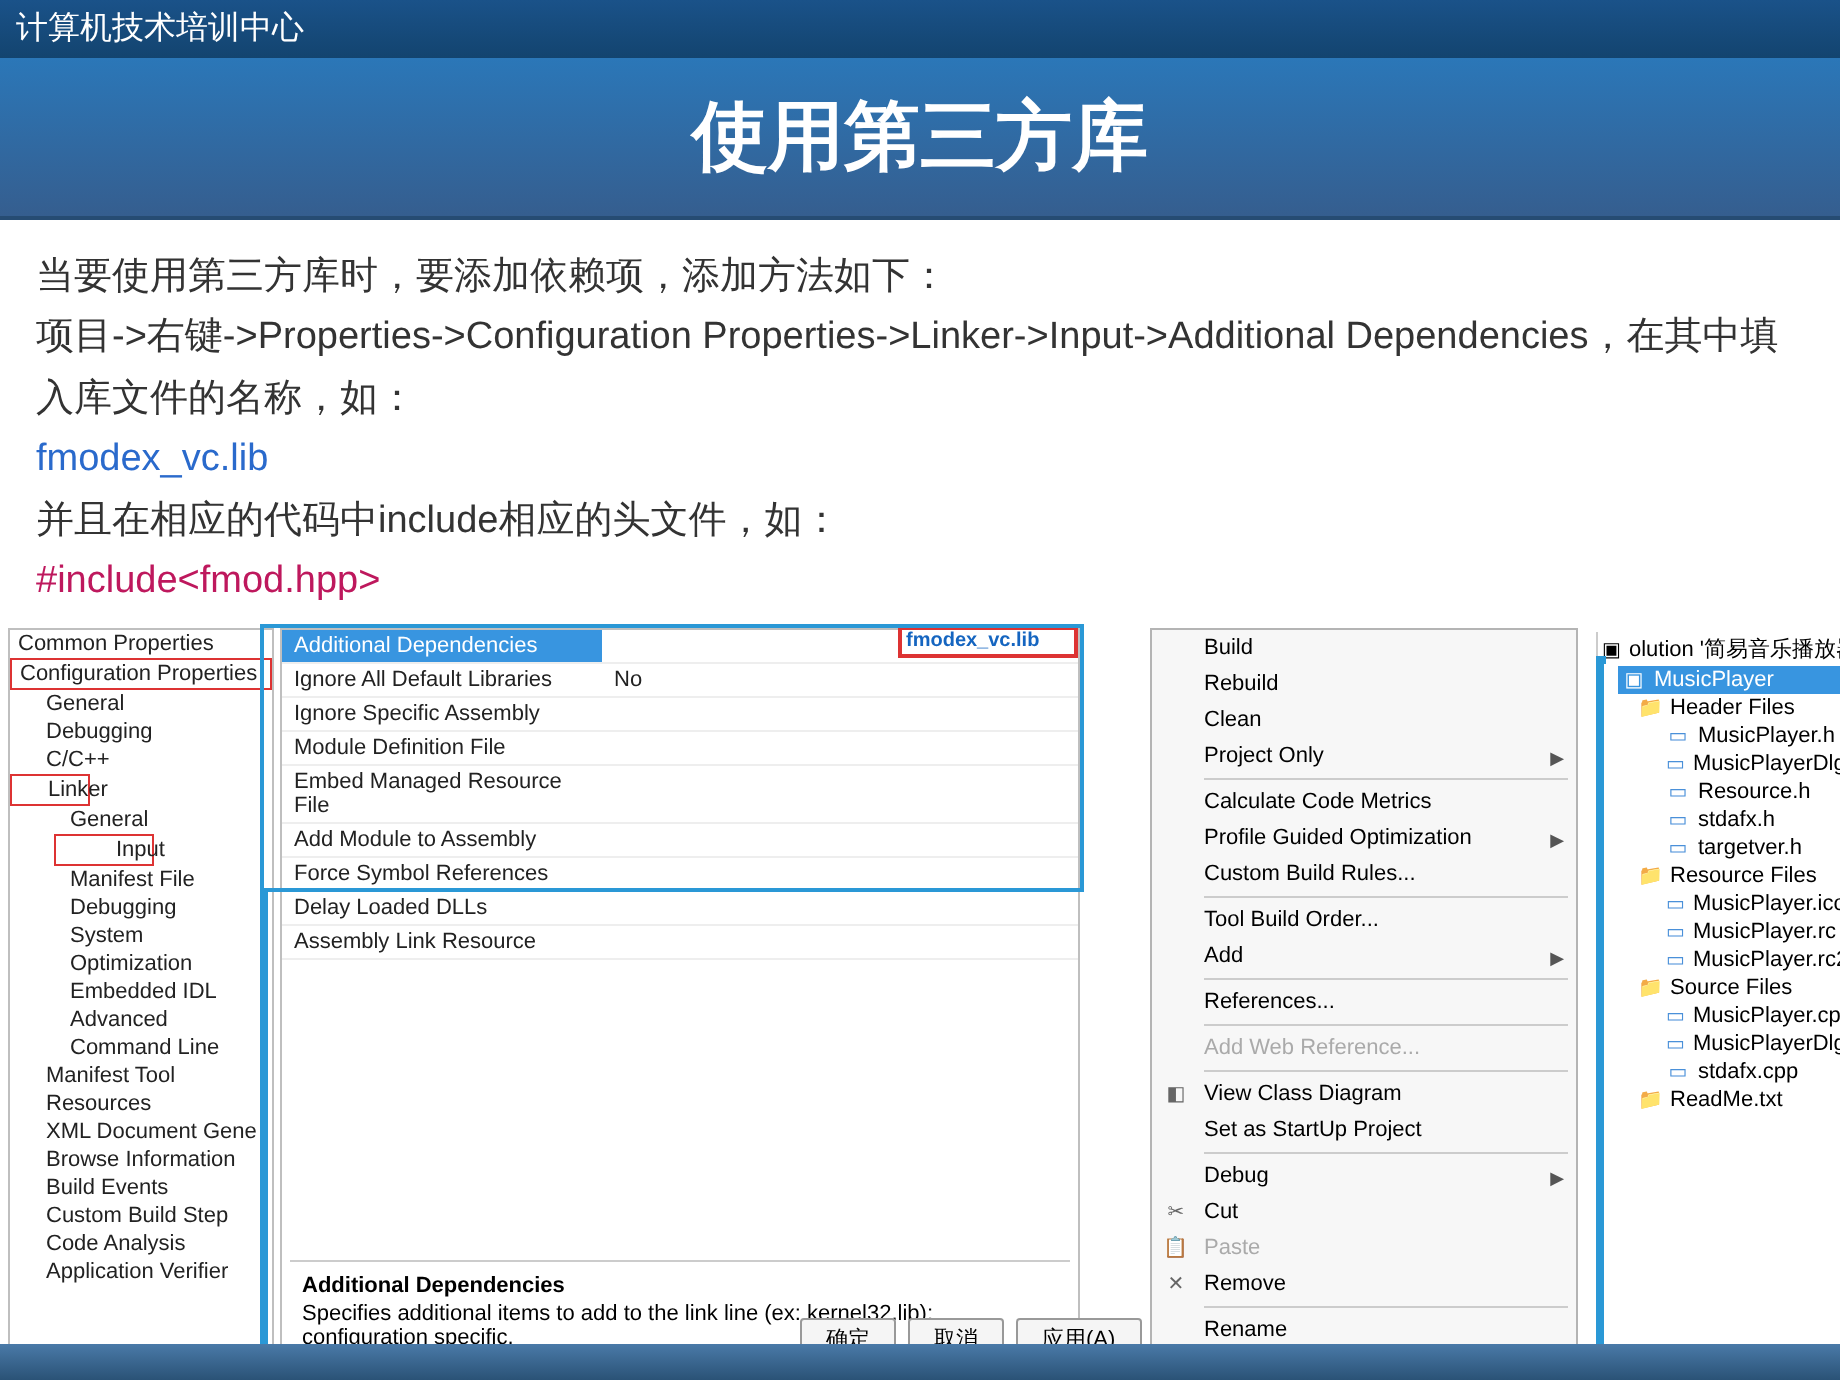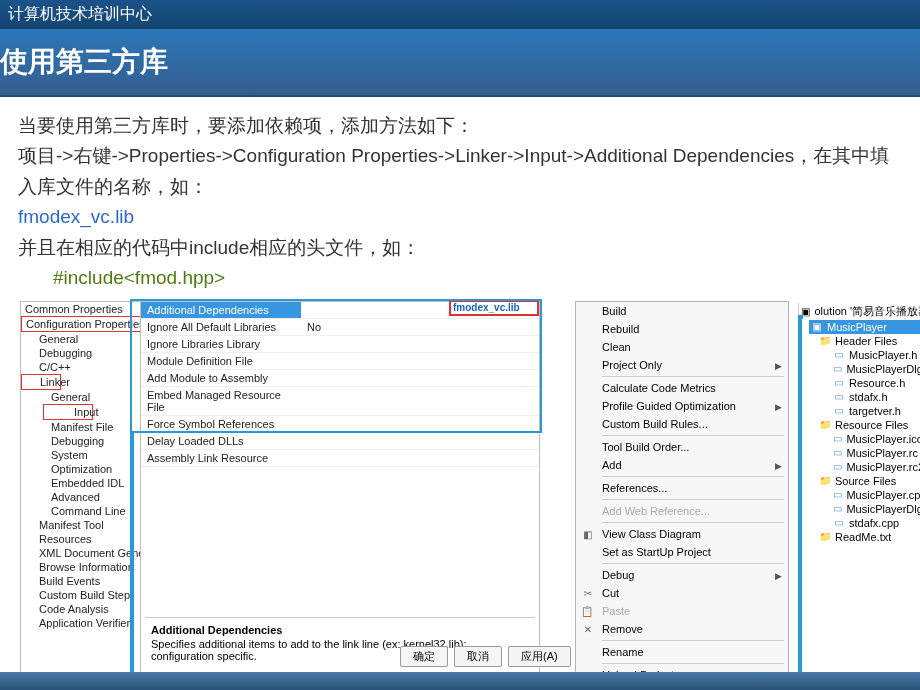--- a/index.html
+++ b/index.html
@@ -1,23 +1,23 @@
 <!DOCTYPE html>
 <html><head>
 <meta charset="utf-8">
 <style>
 * { box-sizing: border-box; margin: 0; padding: 0; }
 body { font-family: "Microsoft YaHei", Arial, sans-serif; font-size: 12px; background: #fff; width: 920px; height: 690px; position: relative; overflow: hidden; }
 .top-bar { background: linear-gradient(#1a5289,#13446f); color: #fff; padding: 4px 8px; font-size: 16px; }
-.slide-title { background: linear-gradient(#2b77b8,#355e8f); color: #fff; font-size: 28px; font-weight: bold; padding: 14px 0; border-bottom: 2px solid #264c73; }
+.slide-title { background: linear-gradient(#2b77b8,#355e8f); color: #fff; text-align: center; font-size: 38px; font-weight: bold; padding: 14px 0; border-bottom: 2px solid #264c73; }
 .content { padding: 14px 18px 8px; font-size: 19px; line-height: 1.6; color: #333; }
 .content .code1 { color: #2a6acc; }
-.content .code2 { color: #4d7c0f; margin-left: 35px; }
+.content .code2 { color: #be185d; }
 .editor { position: relative; height: 380px; }
-.properties-tree { position: absolute; left: 20px; top: 0; width: 133px; height: 372px; border: 1px solid #bfbfbf; background: #fff; overflow: hidden; }
+.properties-tree { position: absolute; left: 4px; top: 0; width: 133px; height: 372px; border: 1px solid #bfbfbf; background: #fff; overflow: hidden; }
 .properties-tree .tree-row { padding: 1px 4px; font-size: 11px; color: #222; white-space: nowrap; cursor: default; }
 .properties-tree .ind1 { padding-left: 18px; }
 .properties-tree .ind2 { padding-left: 30px; }
 .hl-red { border: 1px solid #d33; }
 .properties-grid { position: absolute; left: 140px; top: 0; width: 400px; height: 372px; border: 1px solid #bfbfbf; background: #fff; }
 .grid-row { display: flex; font-size: 11px; border-bottom: 1px solid #eee; }
 .grid-label { width: 160px; padding: 2px 6px; color: #222; }
 .grid-value { flex: 1; padding: 2px 6px; color: #222; }
 .grid-row.selected .grid-label { background: #3895e0; color: #fff; }
 .grid-desc { position: absolute; bottom: 4px; left: 4px; right: 4px; padding: 6px; border-top: 1px solid #ccc; font-size: 11px; }
@@ -86,33 +86,33 @@
     <div class="grid-row selected">
       <div class="grid-label">Additional Dependencies</div>
       <div class="grid-value"></div>
     </div>
     <div class="red-box-value">fmodex_vc.lib</div>
     <div class="grid-row">
         <div class="grid-label">Ignore All Default Libraries</div>
         <div class="grid-value">No</div>
       </div>
     <div class="grid-row">
-        <div class="grid-label">Ignore Libraries Library</div>
+        <div class="grid-label">Ignore Specific Assembly</div>
         <div class="grid-value"></div>
       </div>
     <div class="grid-row">
         <div class="grid-label">Module Definition File</div>
         <div class="grid-value"></div>
       </div>
     <div class="grid-row">
+        <div class="grid-label">Embed Managed Resource File</div>
+        <div class="grid-value"></div>
+      </div>
+    <div class="grid-row">
         <div class="grid-label">Add Module to Assembly</div>
-        <div class="grid-value"></div>
-      </div>
-    <div class="grid-row">
-        <div class="grid-label">Embed Managed Resource File</div>
         <div class="grid-value"></div>
       </div>
     <div class="grid-row">
         <div class="grid-label">Force Symbol References</div>
         <div class="grid-value"></div>
       </div>
     <div class="grid-row">
         <div class="grid-label">Delay Loaded DLLs</div>
         <div class="grid-value"></div>
       </div>

